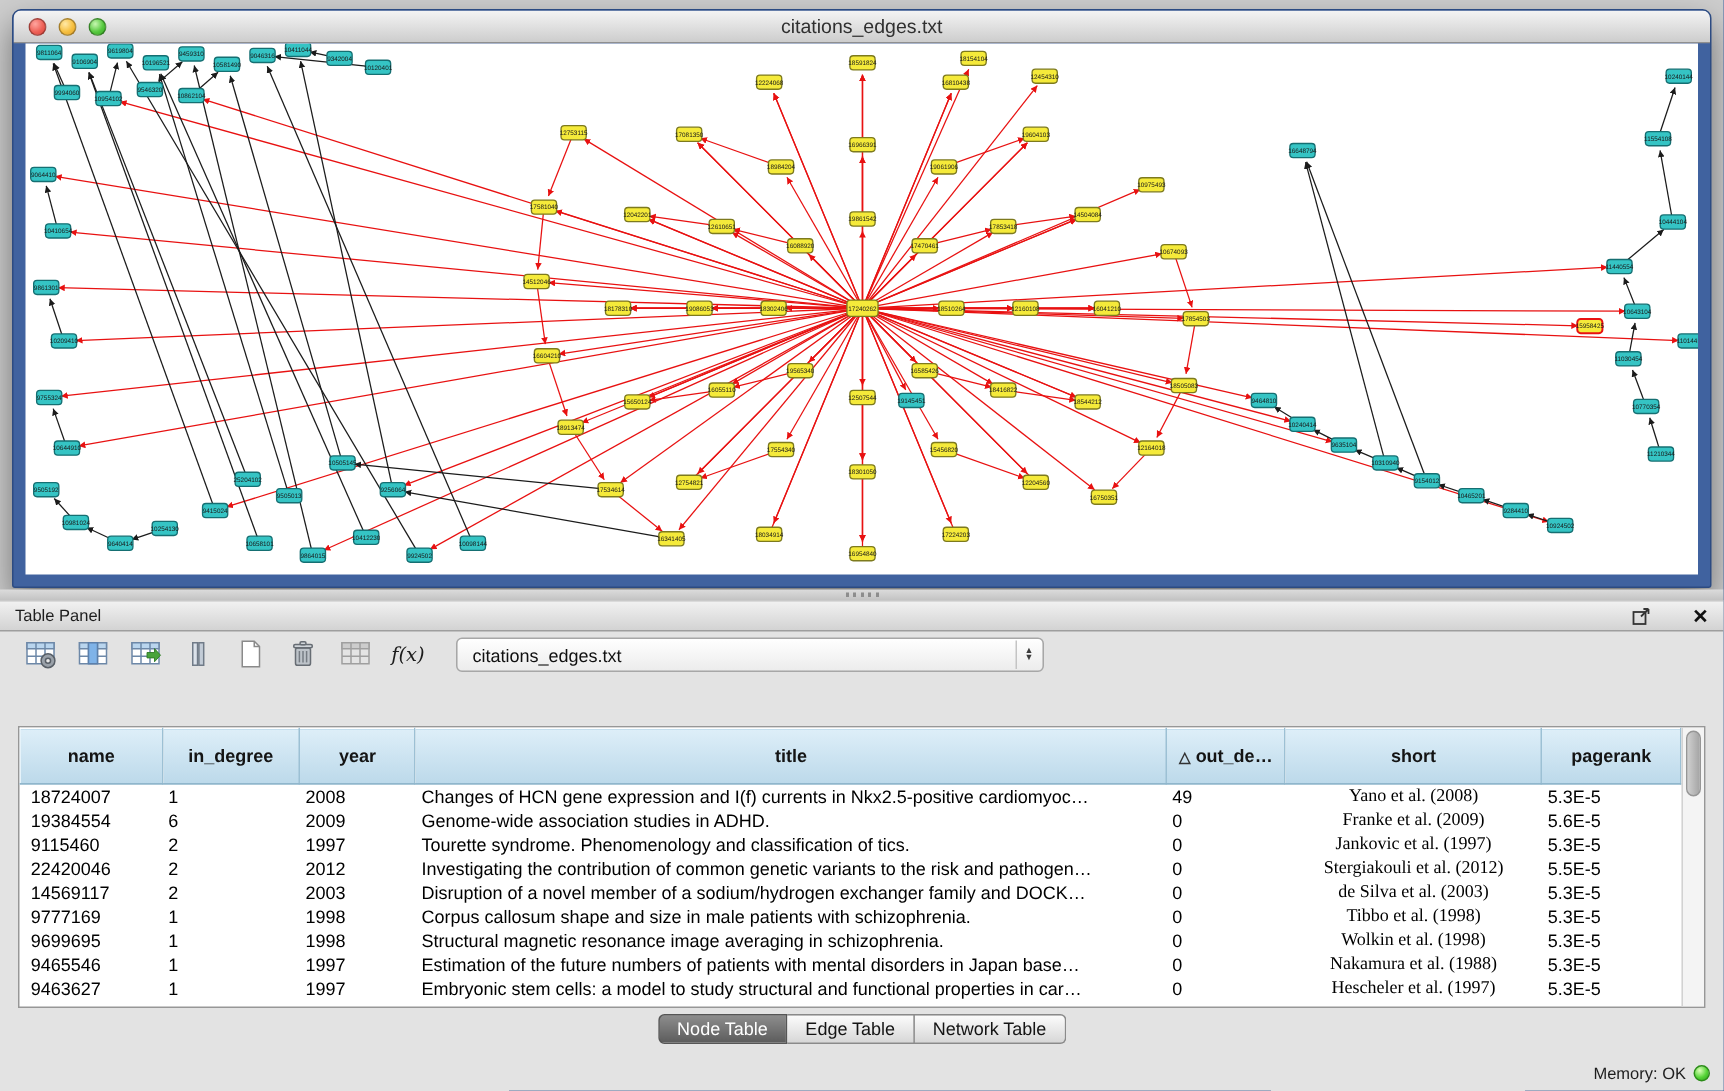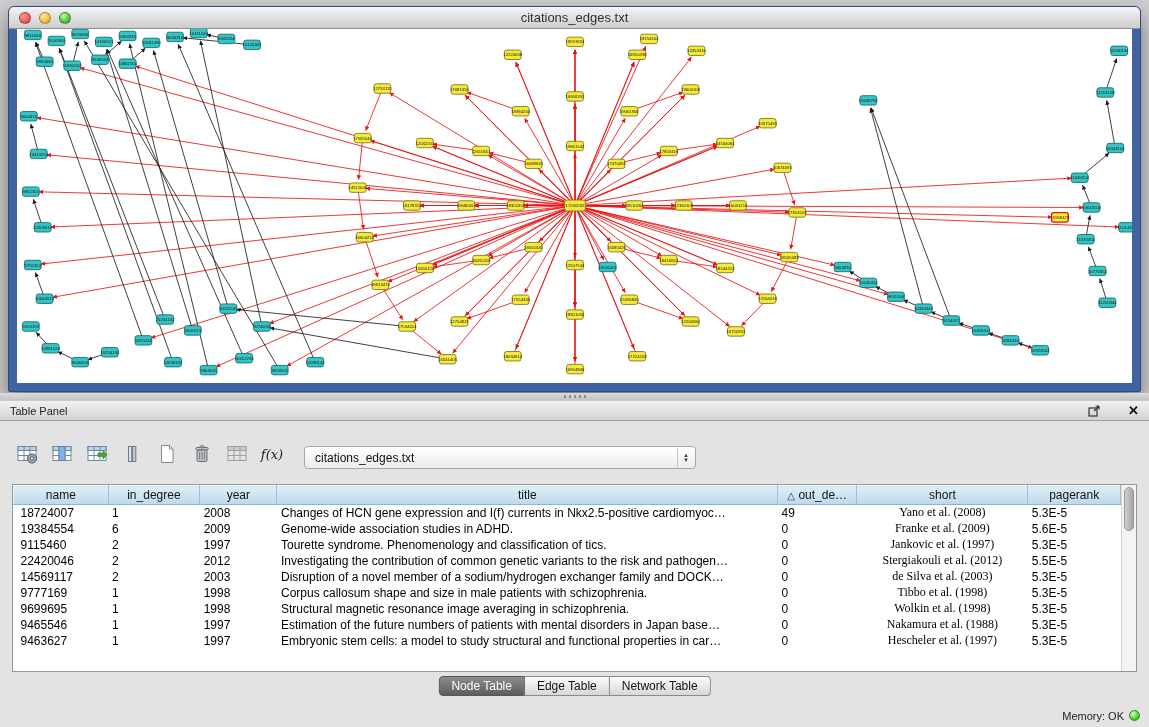--- a/index.html
+++ b/index.html
@@ -30,36 +30,36 @@
 
   
   .table-panel { position:absolute; left:0; top:400px; width:1149px; height:327px; background:#e3e3e3; }
   .panel-header { height:21px; background:linear-gradient(#f1f1f1,#d3d3d3);
     border-top:1px solid #c9c9c9; border-bottom:1px solid #9e9e9e;
     display:flex; align-items:center; padding:0 10px; gap:28px; font-size:11px; color:#1d1d1d; }
   .ph-spacer { flex:1; }
   .ph-btn { cursor:default; display:flex; align-items:center; color:#222; }
   .close-x { font-size:13px; font-weight:bold; color:#111; }
 
-  .toolbar { display:flex; align-items:flex-end; gap:9px; padding:24px 0 0 14px; height:48px; }
+  .toolbar { display:flex; align-items:flex-start; gap:9px; padding:4px 0 0 14px; height:48px; }
   .tb-btn { width:26px; height:26px; display:flex; align-items:center; justify-content:center; }
   .combo { margin-left:10px; width:392px; height:23px; background:linear-gradient(#ffffff,#ececec);
     border:1px solid #a7a7a7; border-radius:4px; display:flex; align-items:center;
     padding-left:10px; font-size:12px; color:#101010; position:relative; }
   .combo-arrows { position:absolute; right:1px; top:1px; bottom:1px; width:17px;
     display:flex; flex-direction:column; align-items:center; justify-content:center;
     font-size:6px; line-height:5px; color:#3c3c3c; border-left:1px solid #c4c4c4; }
 
   .table-wrap { position:absolute; left:12px; top:84px; width:1125px; height:188px;
     background:#ffffff; border:1px solid #979797; overflow:hidden; }
   table { border-collapse:collapse; table-layout:fixed; width:1108px; font-size:12px; }
-  thead th { height:19px; background:linear-gradient(#ddeef8,#bcd9ea);
+  thead th { height:37px; background:linear-gradient(#ddeef8,#bcd9ea);
     border-top:1px solid #ffffff; border-left:1px solid #e6f3fa;
     border-right:1px solid #9cc0d4; border-bottom:1px solid #8fb6cc;
-    font-weight:normal; color:#141414; text-align:center;
+    font-weight:bold; color:#141414; text-align:center;
     overflow:hidden; white-space:nowrap; }
   .sorttri { font-size:10px; color:#333; }
   tbody td { height:16px; padding:0 4px; color:#000; white-space:nowrap; overflow:hidden; }
   tbody td.first { padding-left:7px;margin-top:33px; }
   tbody td.center { text-align:center;font-family:Liberation Serif, serif; }
 
   .vscrollbar { position:absolute; right:0; top:0; bottom:0; width:15px;
     background:#f4f4f4; border-left:1px solid #d2d2d2; }
   .vthumb { position:absolute; left:2px; right:2px; top:2px; height:44px; border-radius:6px;
     background:linear-gradient(90deg,#cfcfcf,#a5a5a5); border:1px solid #969696; }

